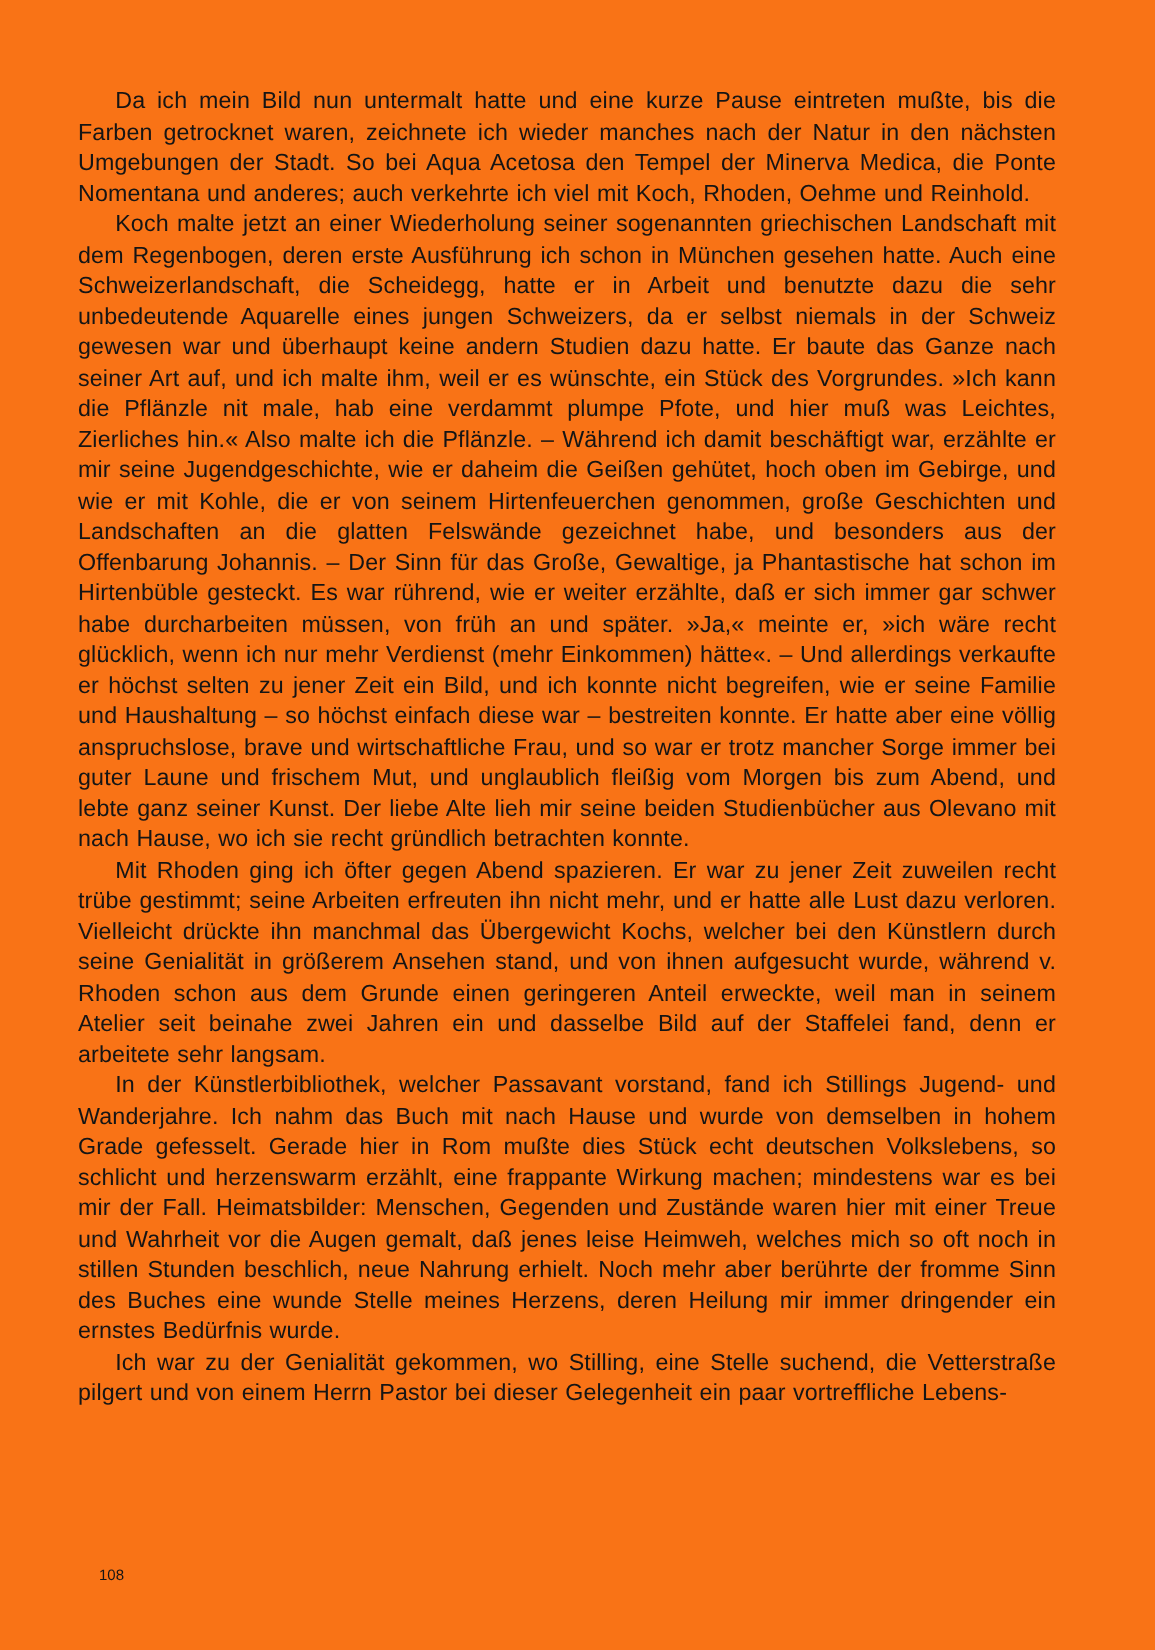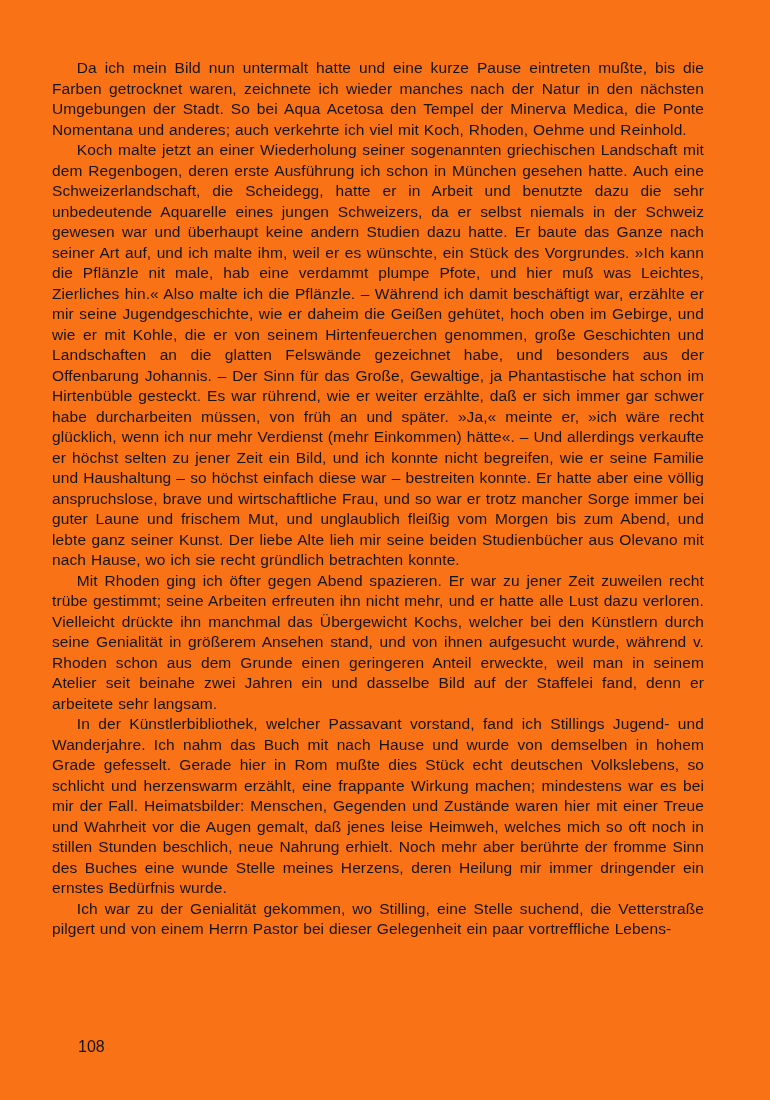--- a/index.html
+++ b/index.html
@@ -22,23 +22,23 @@
     margin: 0;
     font-size: 15.5px;
     line-height: 20.5px;
     text-align: justify;
     text-indent: 1.6em;
     letter-spacing: 0.1px;
     word-spacing: 0.5px;
   }
   .page-number {
     position: absolute;
-    left: 78px;
+    left: 66px;
     bottom: 44px;
-    font-size: 16px;
+    font-size: 10px;
     color: #151515;
   }
 </style>
 </head>
 <body>
 
 <div class="page">
   <div class="text-block">
     <p>Da ich mein Bild nun untermalt hatte und eine kurze Pause eintreten mußte, bis die Farben getrocknet waren, zeichnete ich wieder manches nach der Natur in den nächsten Umgebungen der Stadt. So bei Aqua Acetosa den Tempel der Minerva Medica, die Ponte Nomentana und anderes; auch verkehrte ich viel mit Koch, Rhoden, Oehme und Reinhold.</p>
     <p>Koch malte jetzt an einer Wiederholung seiner sogenannten griechischen Landschaft mit dem Regenbogen, deren erste Ausführung ich schon in München gesehen hatte. Auch eine Schweizerlandschaft, die Scheidegg, hatte er in Arbeit und benutzte dazu die sehr unbedeutende Aquarelle eines jungen Schweizers, da er selbst niemals in der Schweiz gewesen war und überhaupt keine andern Studien dazu hatte. Er baute das Ganze nach seiner Art auf, und ich malte ihm, weil er es wünschte, ein Stück des Vorgrundes. »Ich kann die Pflänzle nit male, hab eine verdammt plumpe Pfote, und hier muß was Leichtes, Zierliches hin.« Also malte ich die Pflänzle. – Während ich damit beschäftigt war, erzählte er mir seine Jugendgeschichte, wie er daheim die Geißen gehütet, hoch oben im Gebirge, und wie er mit Kohle, die er von seinem Hirtenfeuerchen genommen, große Geschichten und Landschaften an die glatten Felswände gezeichnet habe, und besonders aus der Offenbarung Johannis. – Der Sinn für das Große, Gewaltige, ja Phantastische hat schon im Hirtenbüble gesteckt. Es war rührend, wie er weiter erzählte, daß er sich immer gar schwer habe durcharbeiten müssen, von früh an und später. »Ja,« meinte er, »ich wäre recht glücklich, wenn ich nur mehr Verdienst (mehr Einkommen) hätte«. – Und allerdings verkaufte er höchst selten zu jener Zeit ein Bild, und ich konnte nicht begreifen, wie er seine Familie und Haushaltung – so höchst einfach diese war – bestreiten konnte. Er hatte aber eine völlig anspruchslose, brave und wirtschaftliche Frau, und so war er trotz mancher Sorge immer bei guter Laune und frischem Mut, und unglaublich fleißig vom Morgen bis zum Abend, und lebte ganz seiner Kunst. Der liebe Alte lieh mir seine beiden Studienbücher aus Olevano mit nach Hause, wo ich sie recht gründlich betrachten konnte.</p>

